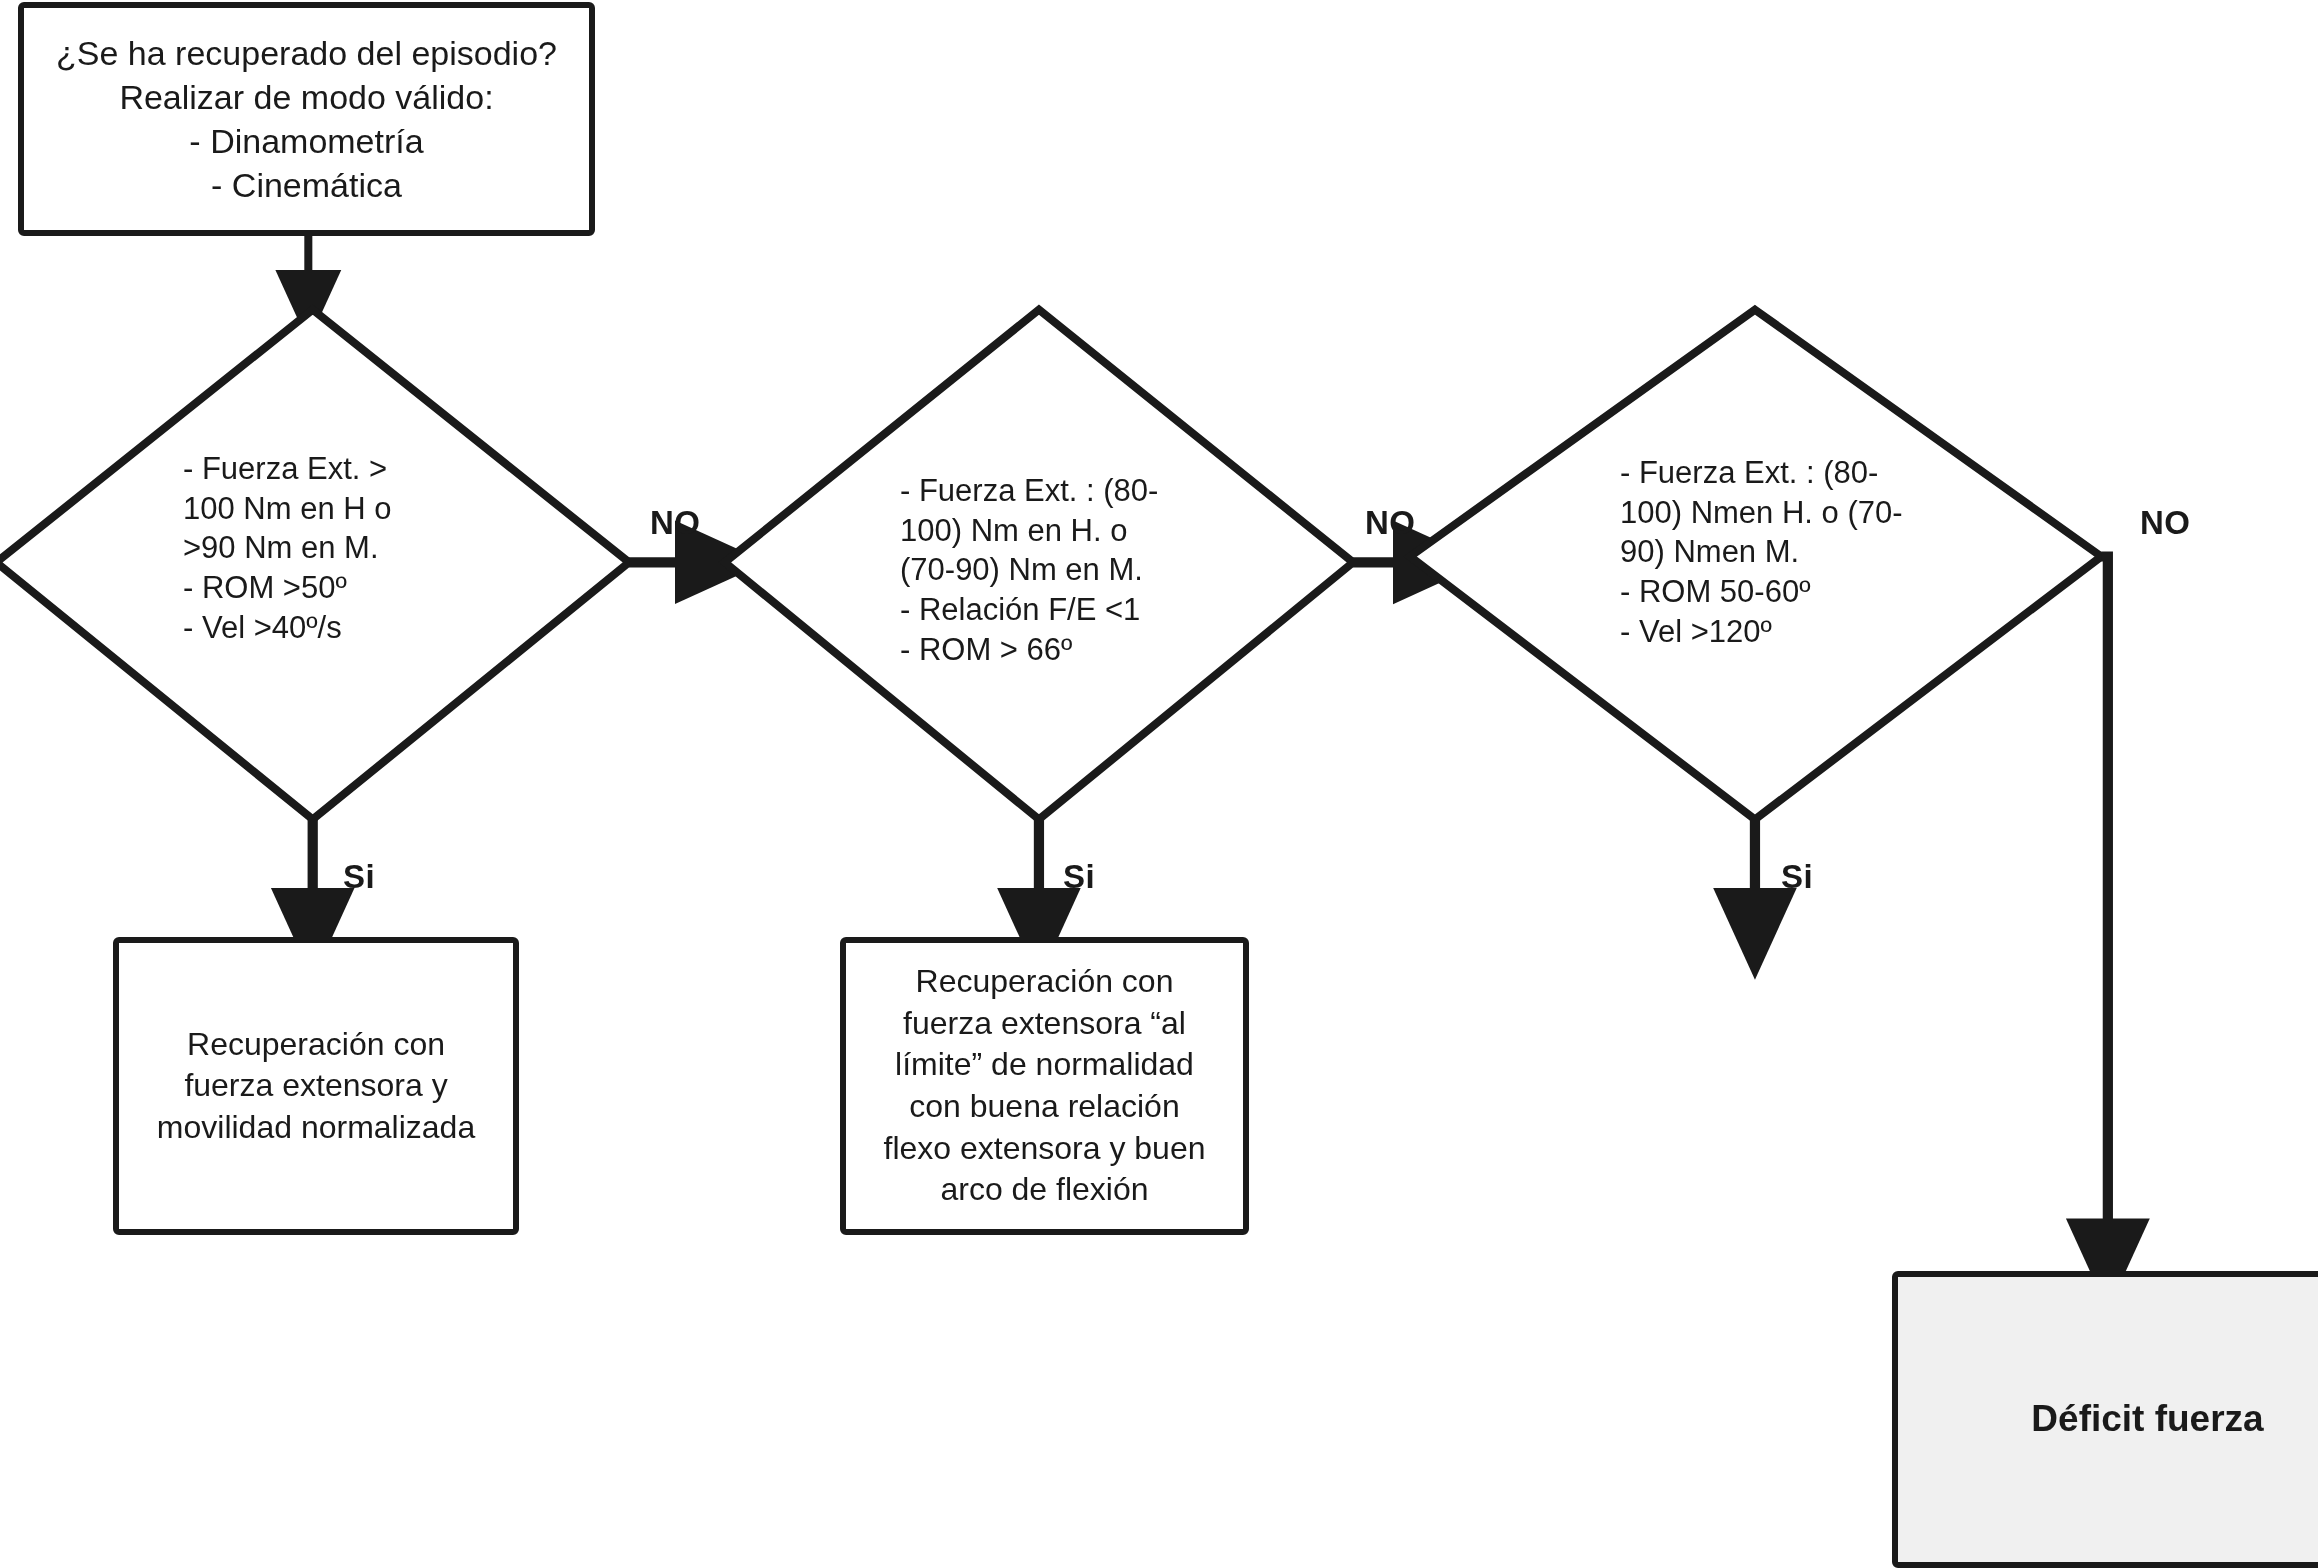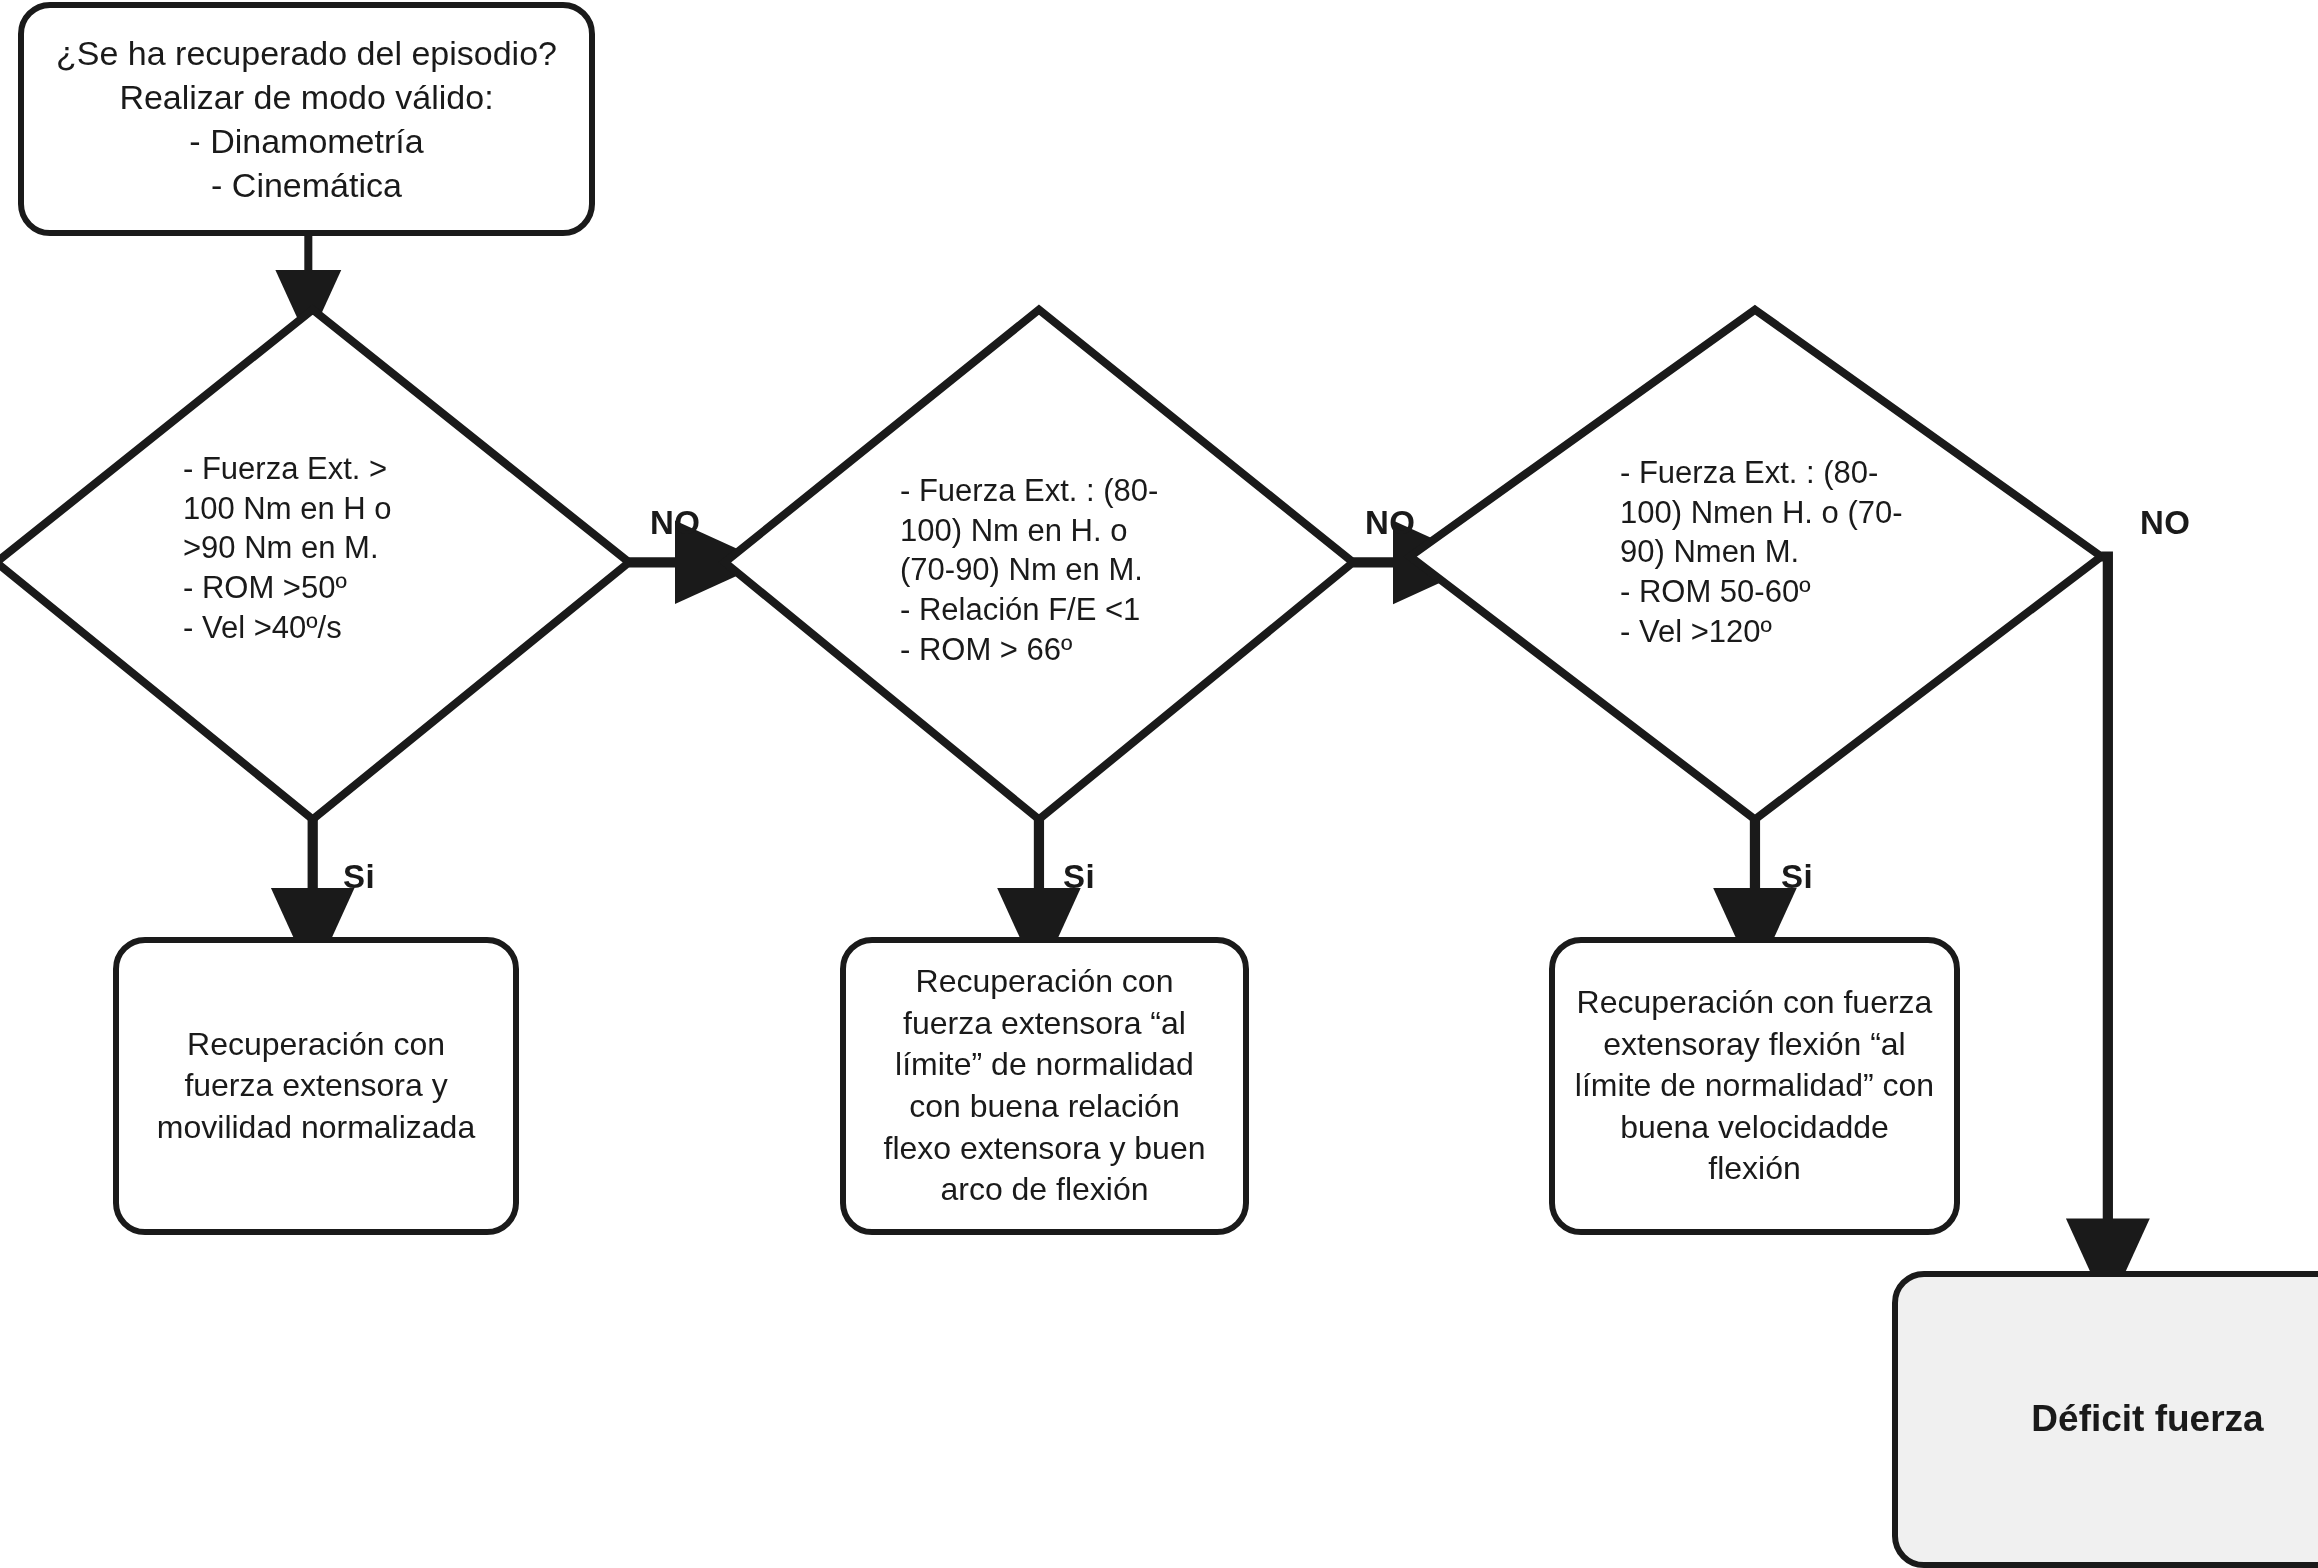--- a/index.html
+++ b/index.html
@@ -3,21 +3,21 @@
 <meta charset="utf-8">
 <style>
   html,body{margin:0;padding:0;background:#ffffff;}
   body{width:2319px;height:1568px;overflow:hidden;font-family:"Liberation Sans",sans-serif;}
   #stage{position:relative;width:2319px;height:1568px;background:#ffffff;}
   #wires{position:absolute;left:0;top:0;width:2319px;height:1568px;pointer-events:none;}
 
   .rbox{
     position:absolute;
     border:6.6px solid #1a1a1a;
-    border-radius:32px;
+    border-radius:6px;
     background:#ffffff;
     box-sizing:border-box;
     display:flex;
     align-items:center;
     justify-content:center;
     text-align:center;
   }
   .rbox .txt{
     font-size:32px;
     line-height:1.30;
@@ -138,26 +138,19 @@
 
   <div class="rbox" id="box-out2">
     <div class="txt">Recuperación con
 fuerza extensora “al
 límite” de normalidad
 con buena relación
 flexo extensora y buen
 arco de flexión</div>
   </div>
 
-  <div class="rbox" id="box-out3">
-    <div class="txt">Recuperación con fuerza
-extensoray flexión “al
-límite de normalidad” con
-buena velocidadde
-flexión</div>
-  </div>
 
   <div class="rbox" id="box-deficit">
     <div class="txt">Déficit fuerza</div>
   </div>
 
 </div>
 
 
 </body></html>

